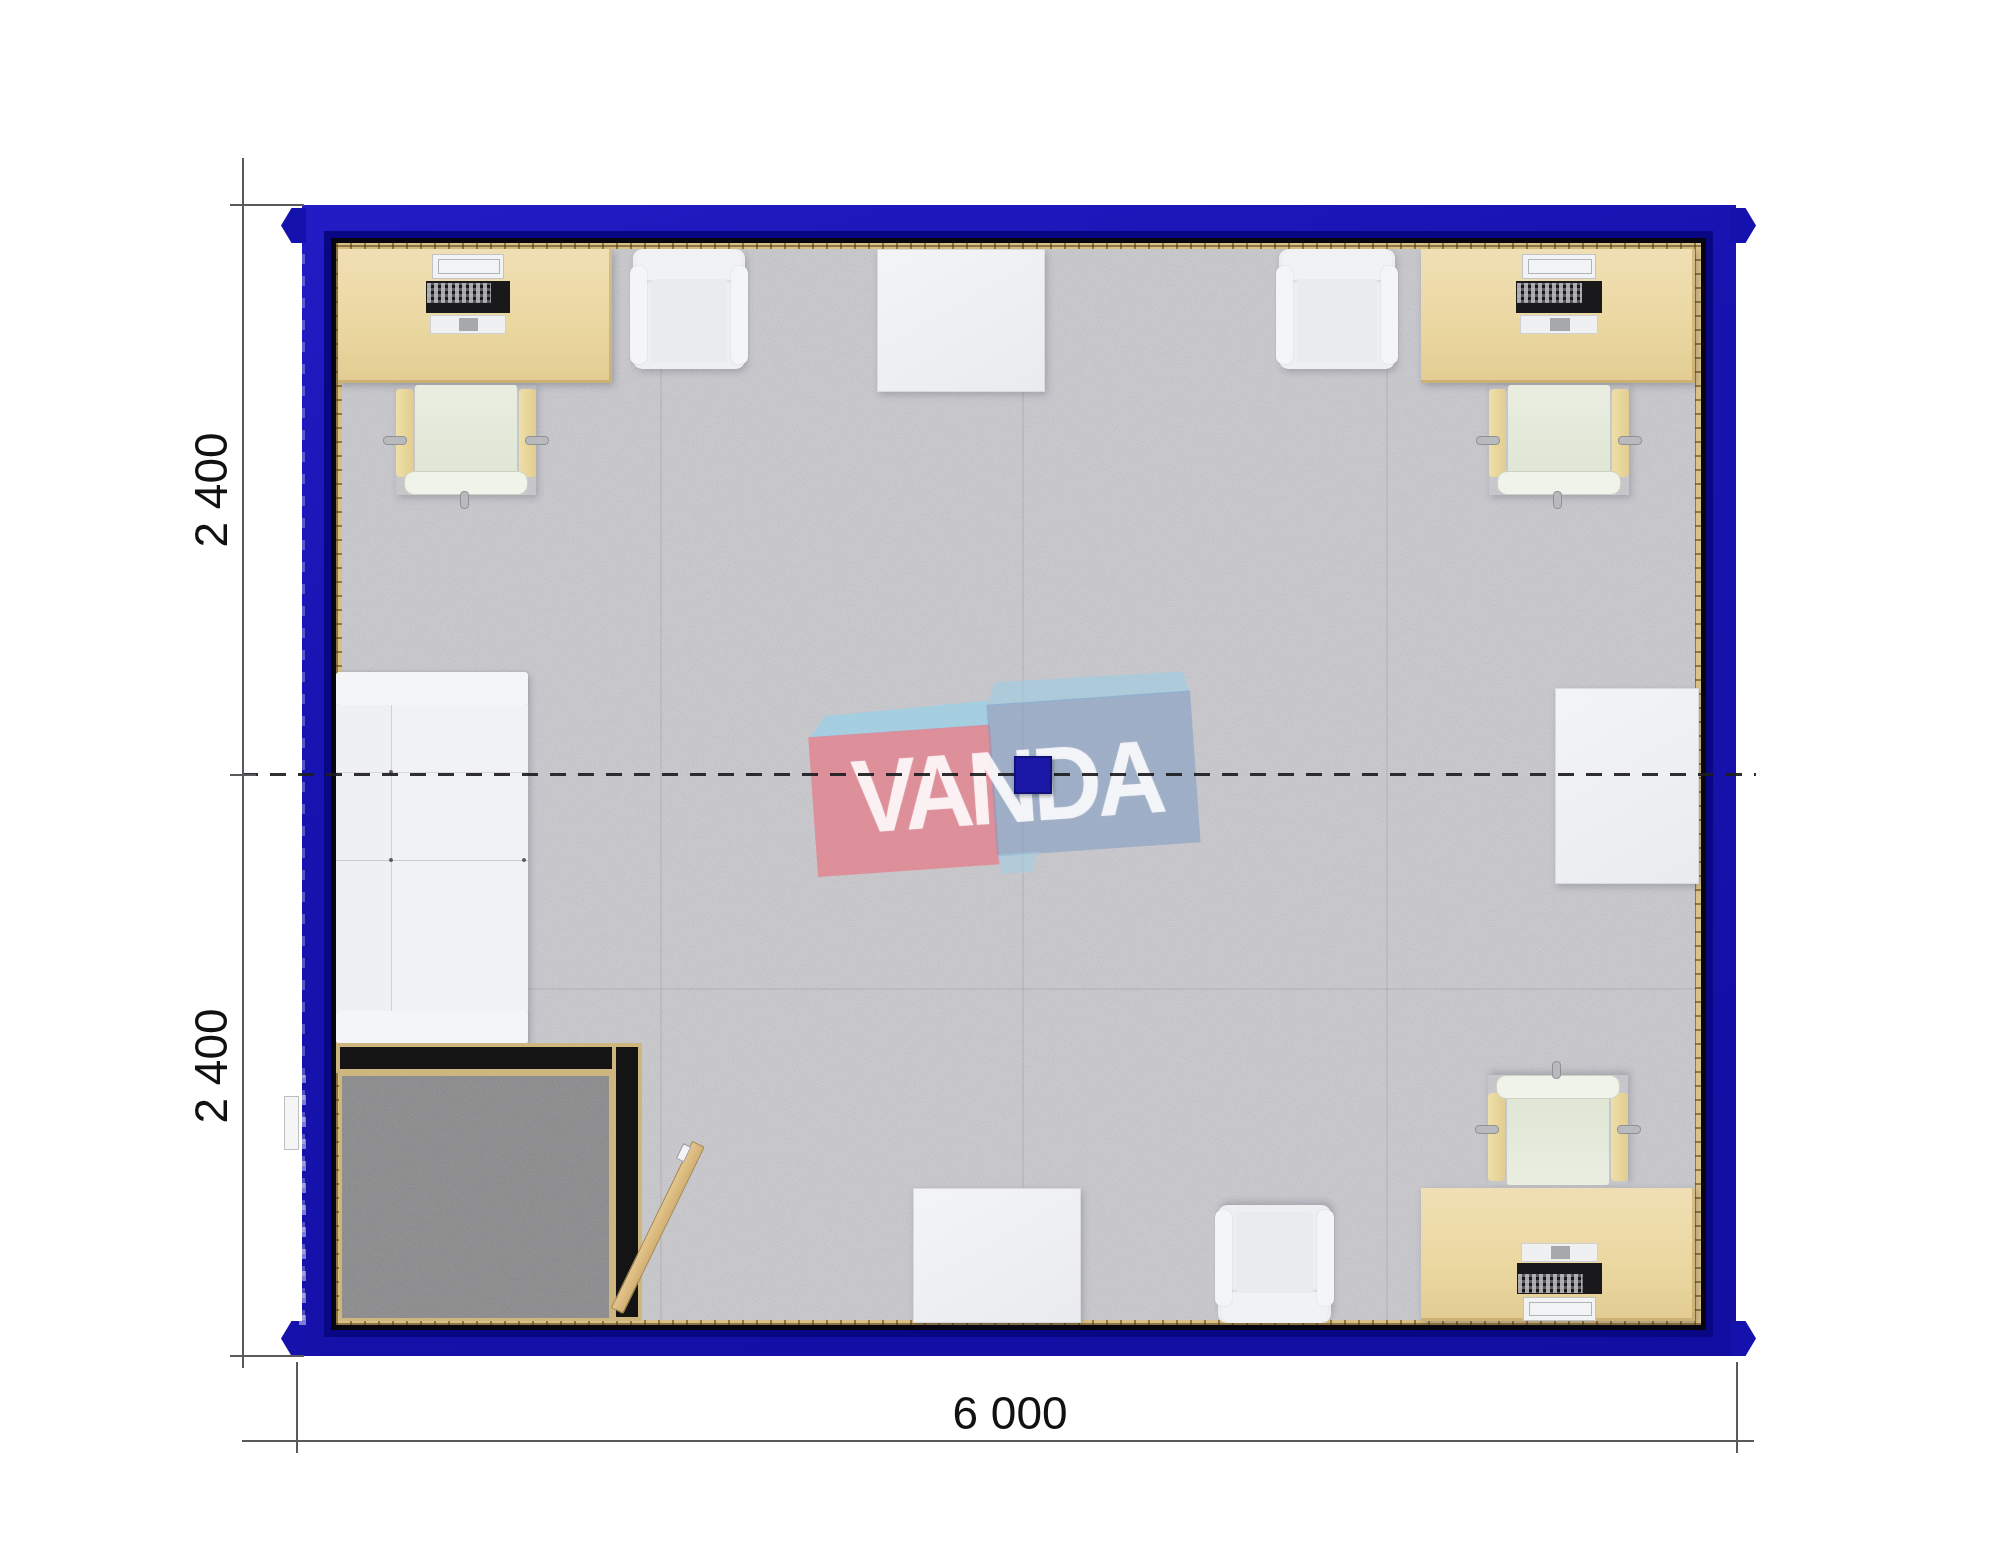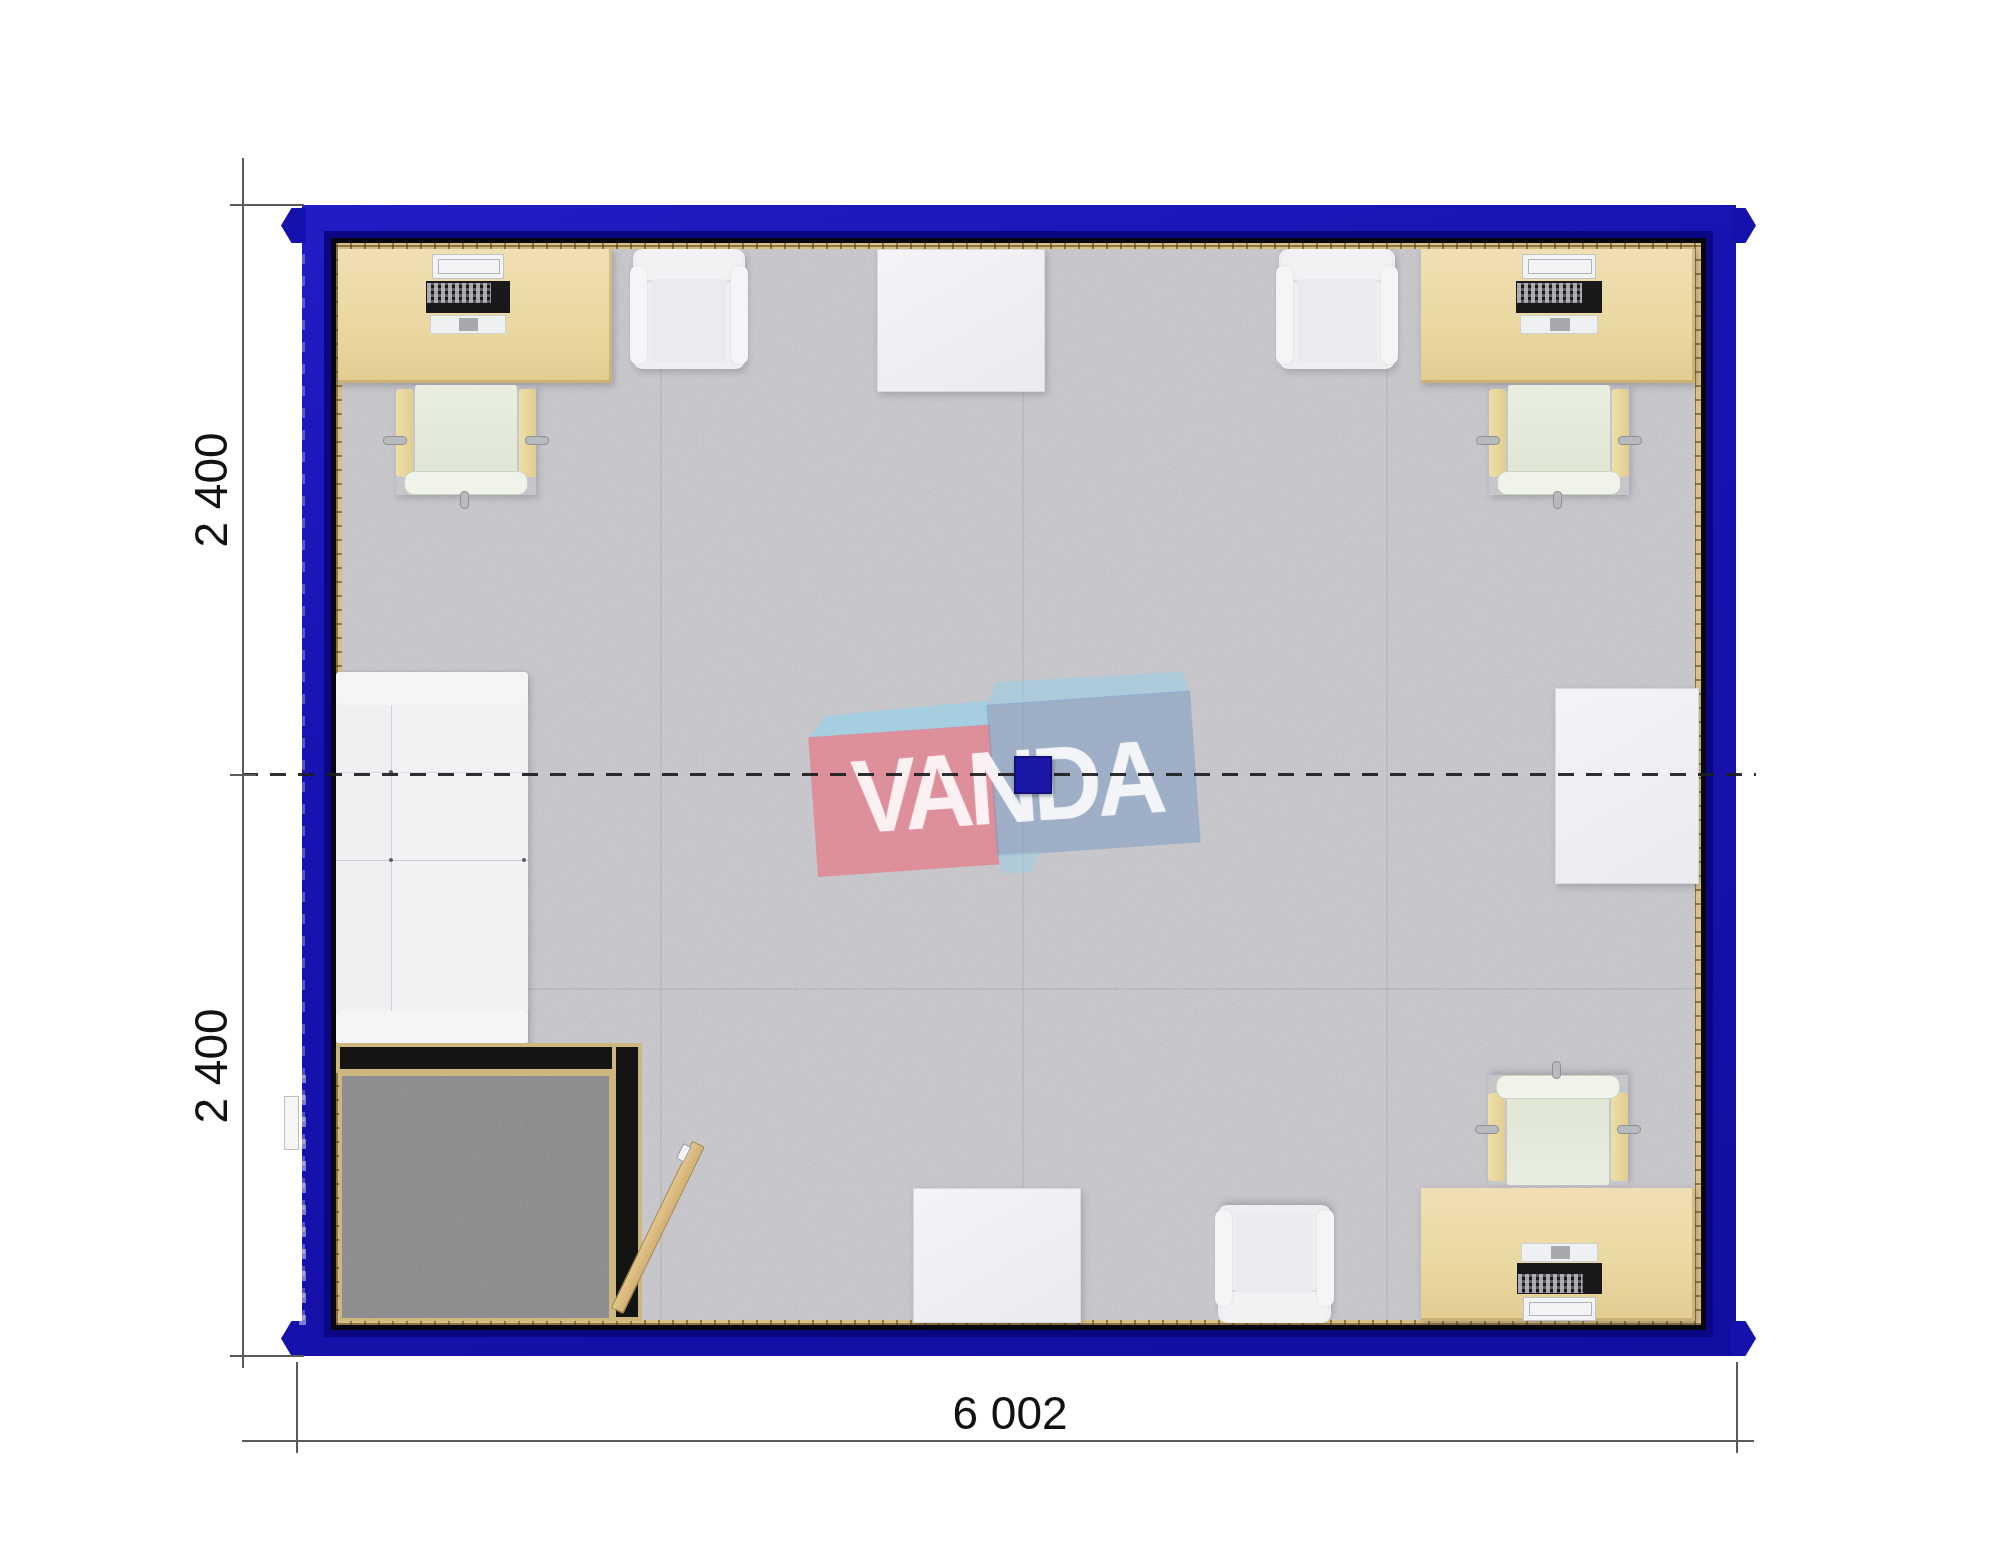--- a/index.html
+++ b/index.html
@@ -266,15 +266,15 @@
   <div class="abs dim-line" style="left:230px;top:774px;width:26px;height:2px;z-index:30;"></div>
   <div class="abs dim-line" style="left:230px;top:1355px;width:74px;height:2px;z-index:30;"></div>
   <div class="abs dim-label rot90" style="left:141px;top:465px;width:140px;height:50px;z-index:30;">2 400</div>
   <div class="abs dim-label rot90" style="left:141px;top:1041px;width:140px;height:50px;z-index:30;">2 400</div>
 
   <div class="abs dim-line" style="left:296px;top:1362px;width:2px;height:88px;z-index:30;"></div>
   <div class="abs dim-line" style="left:1736px;top:1362px;width:2px;height:88px;z-index:30;"></div>
   <div class="abs dim-line" style="left:242px;top:1440px;width:1512px;height:2px;z-index:30;"></div>
   <div class="abs dim-line" style="left:296px;top:1429px;width:2px;height:24px;z-index:30;"></div>
   <div class="abs dim-line" style="left:1736px;top:1429px;width:2px;height:24px;z-index:30;"></div>
-  <div class="abs dim-label" style="left:900px;top:1388px;width:220px;height:50px;z-index:30;">6 002</div>
+  <div class="abs dim-label" style="left:900px;top:1388px;width:220px;height:50px;z-index:30;">6 000</div>
 
 </div>
 
 </body></html>

